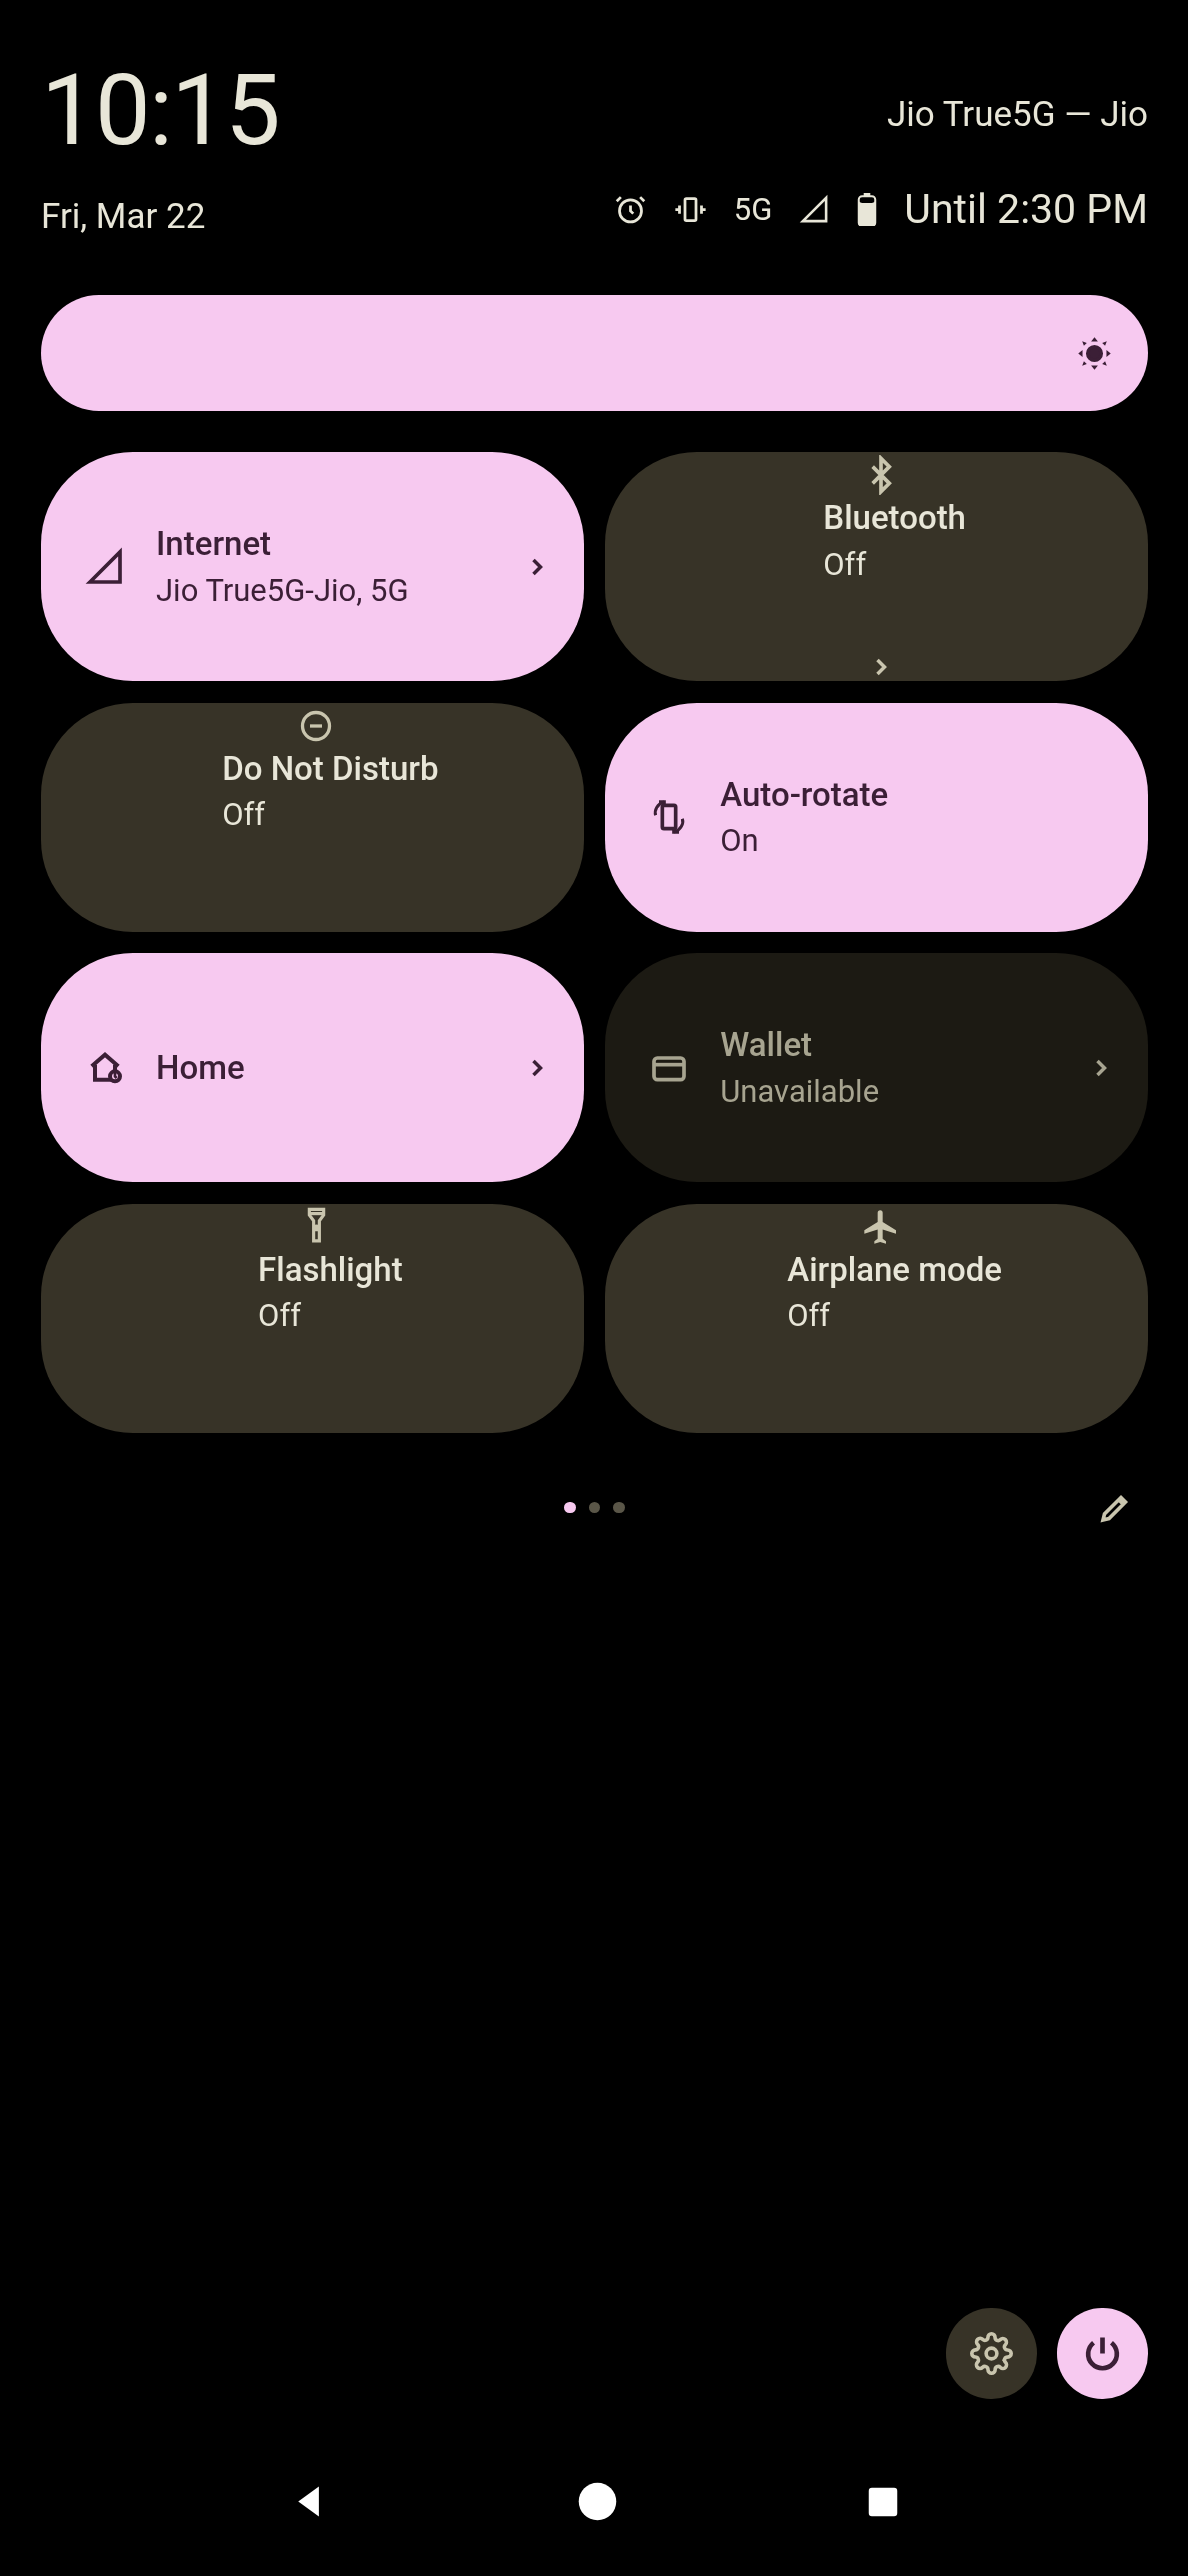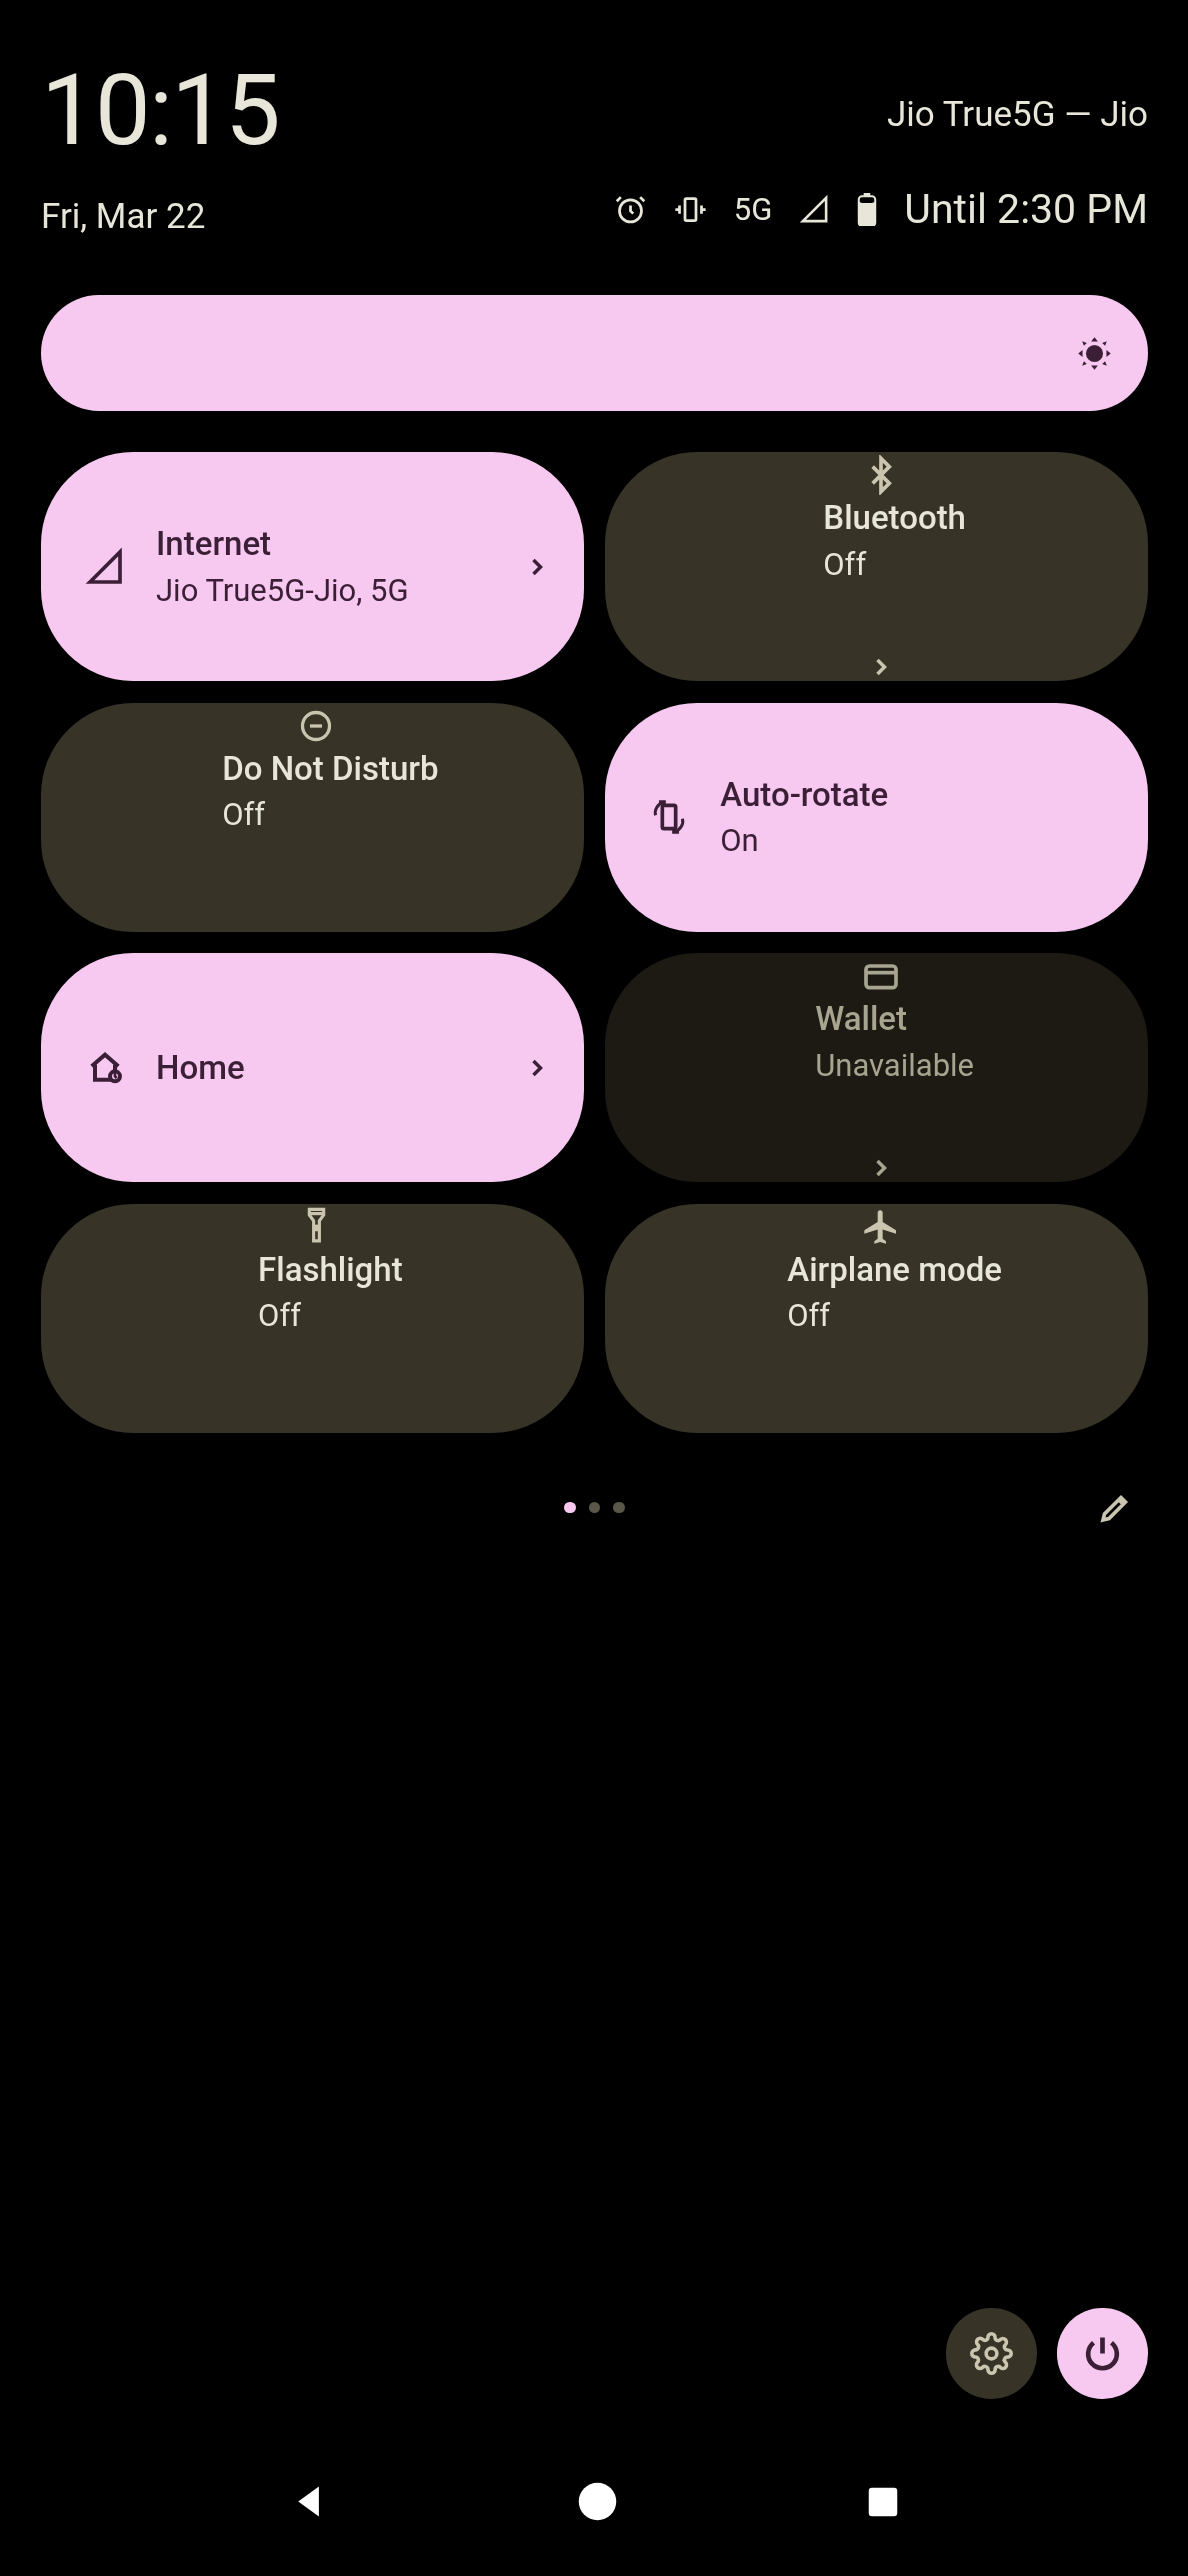--- a/index.html
+++ b/index.html
@@ -88,21 +88,21 @@
   .tile {
     height: 229px;
     border-radius: 92px;
     display: flex;
     align-items: center;
     padding: 0 33px 0 41px;
     position: relative;
   }
   .tile.on { background: #f7c9f0; }
   .tile.off { background: #373327; flex-direction: column; }
-  .tile.dim { background: #1c1a13; flex-direction: column; }
+  .tile.dim { background: #1c1a13; }
   .tile-icon {
     width: 46px;
     height: 46px;
     flex-shrink: 0;
     display: flex;
     align-items: center;
     justify-content: center;
   }
   .tile-text {
     margin-left: 28px;

